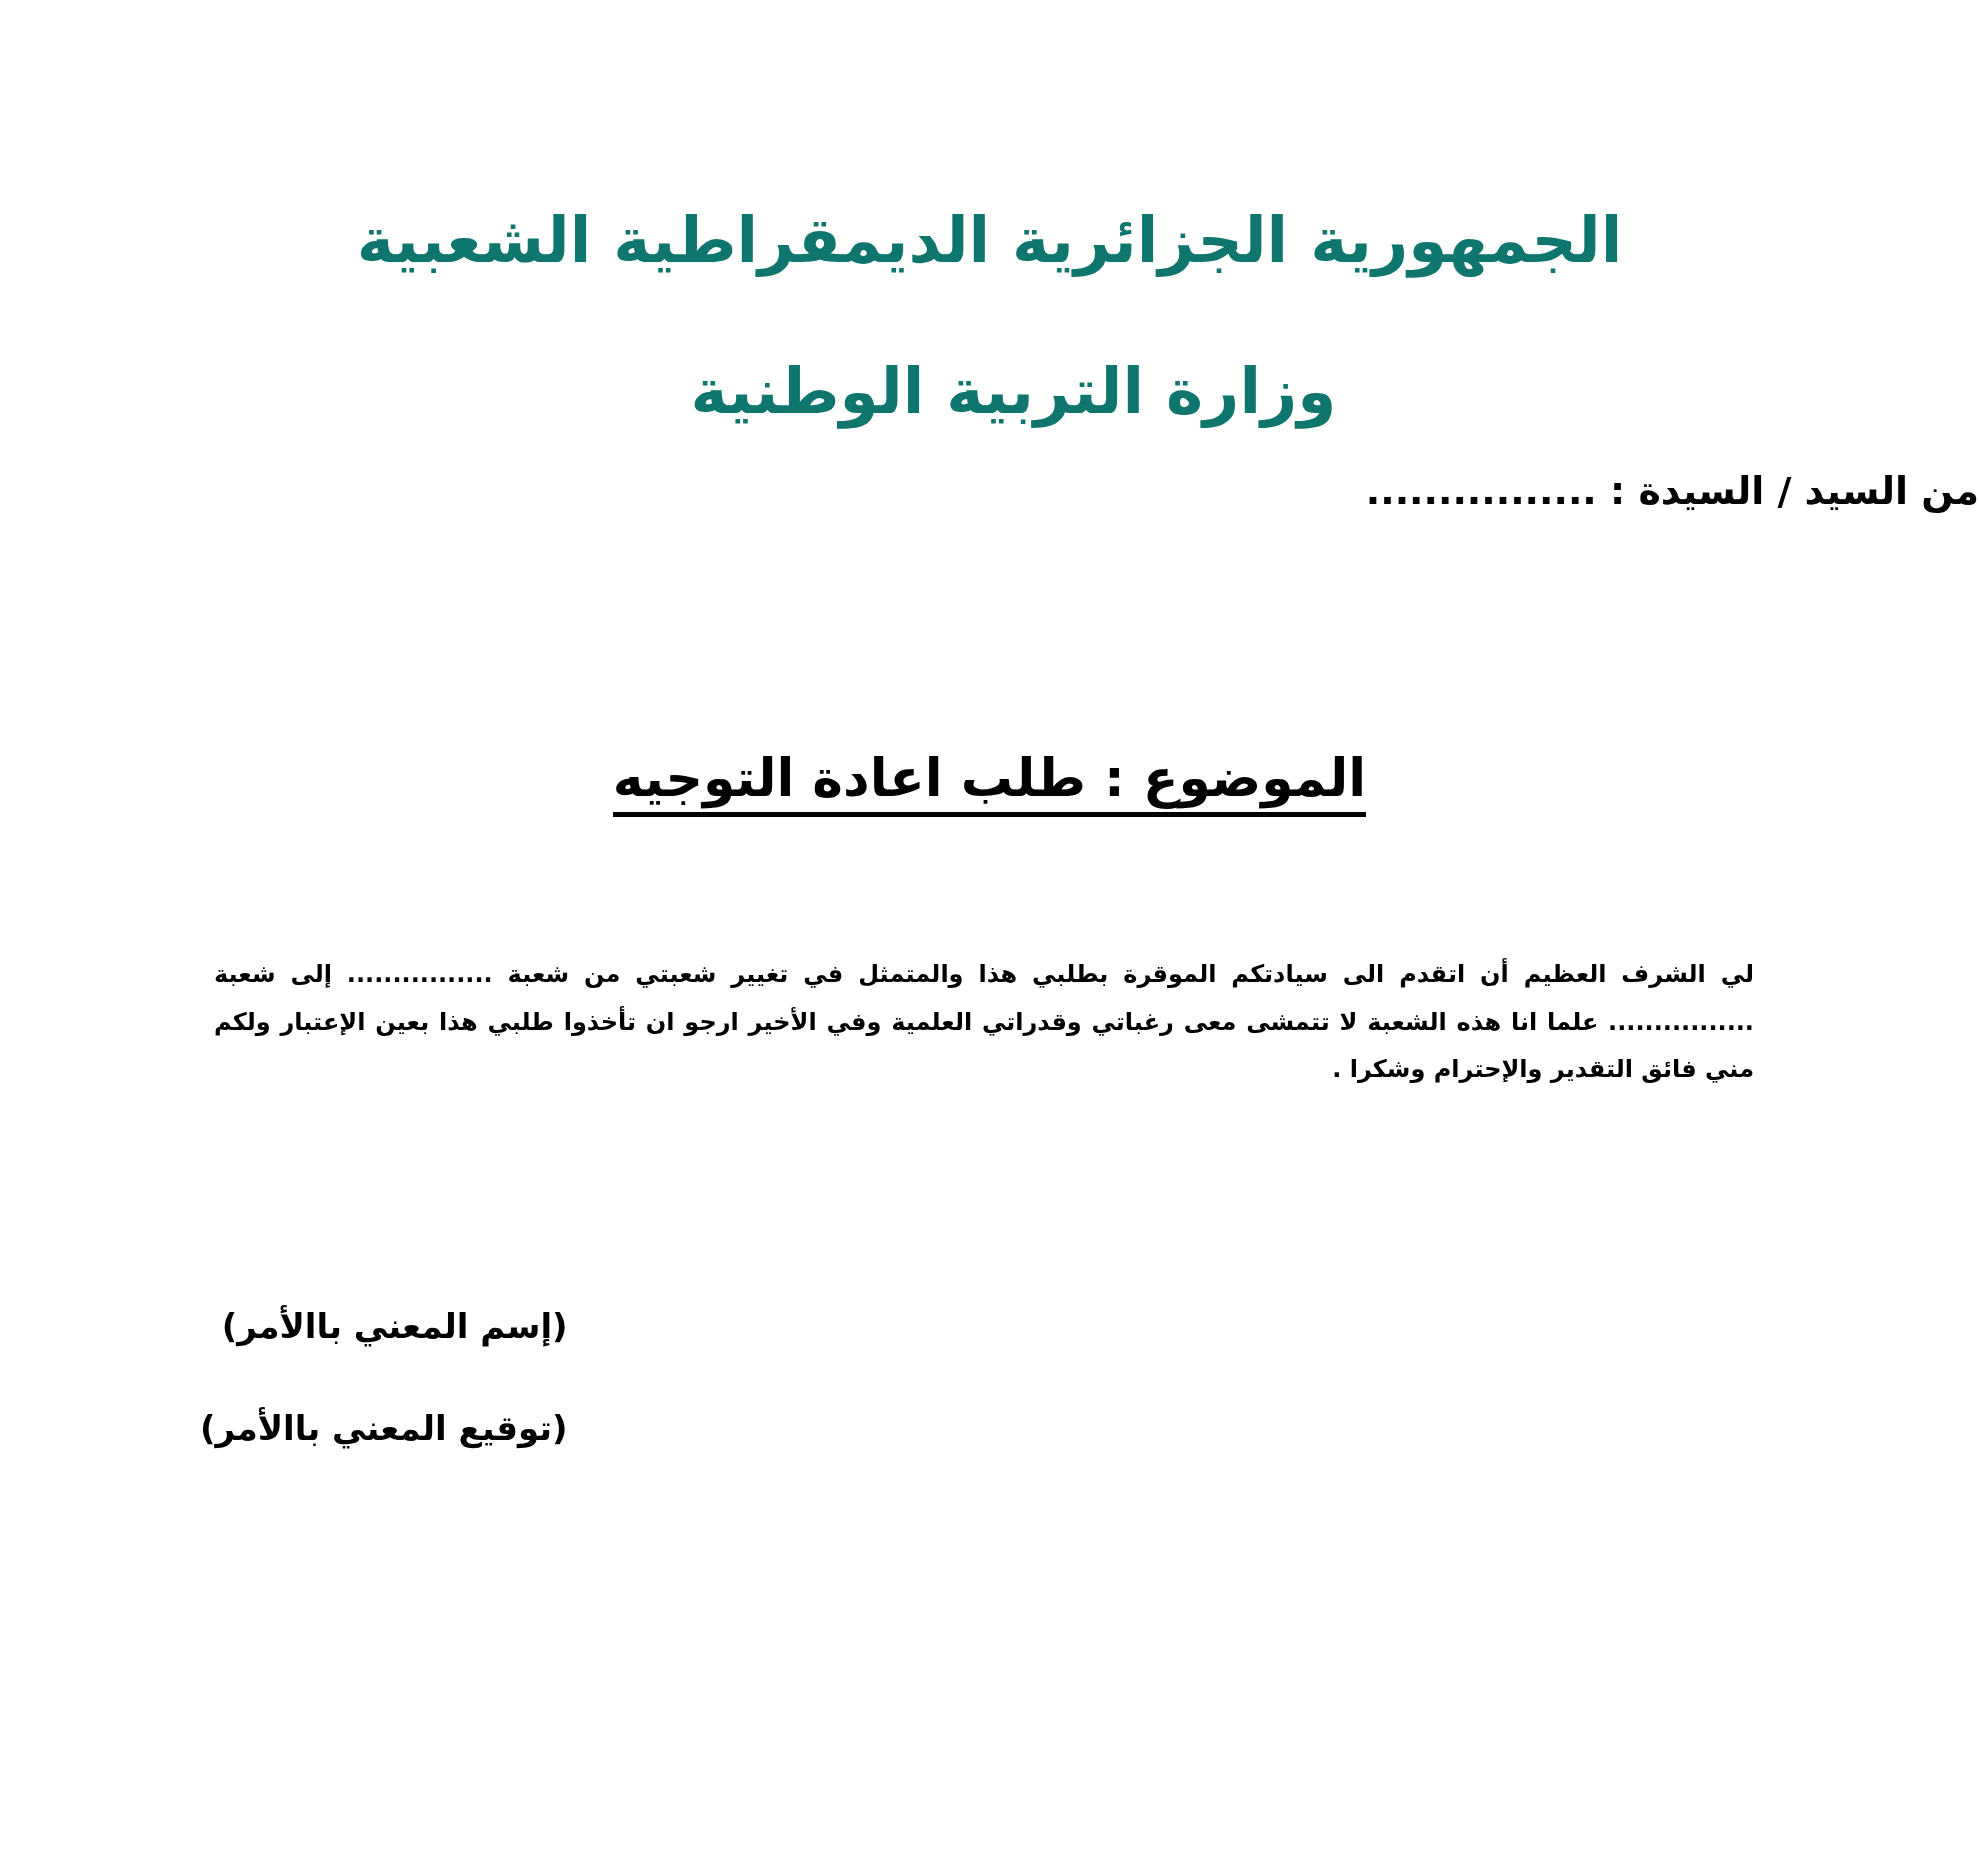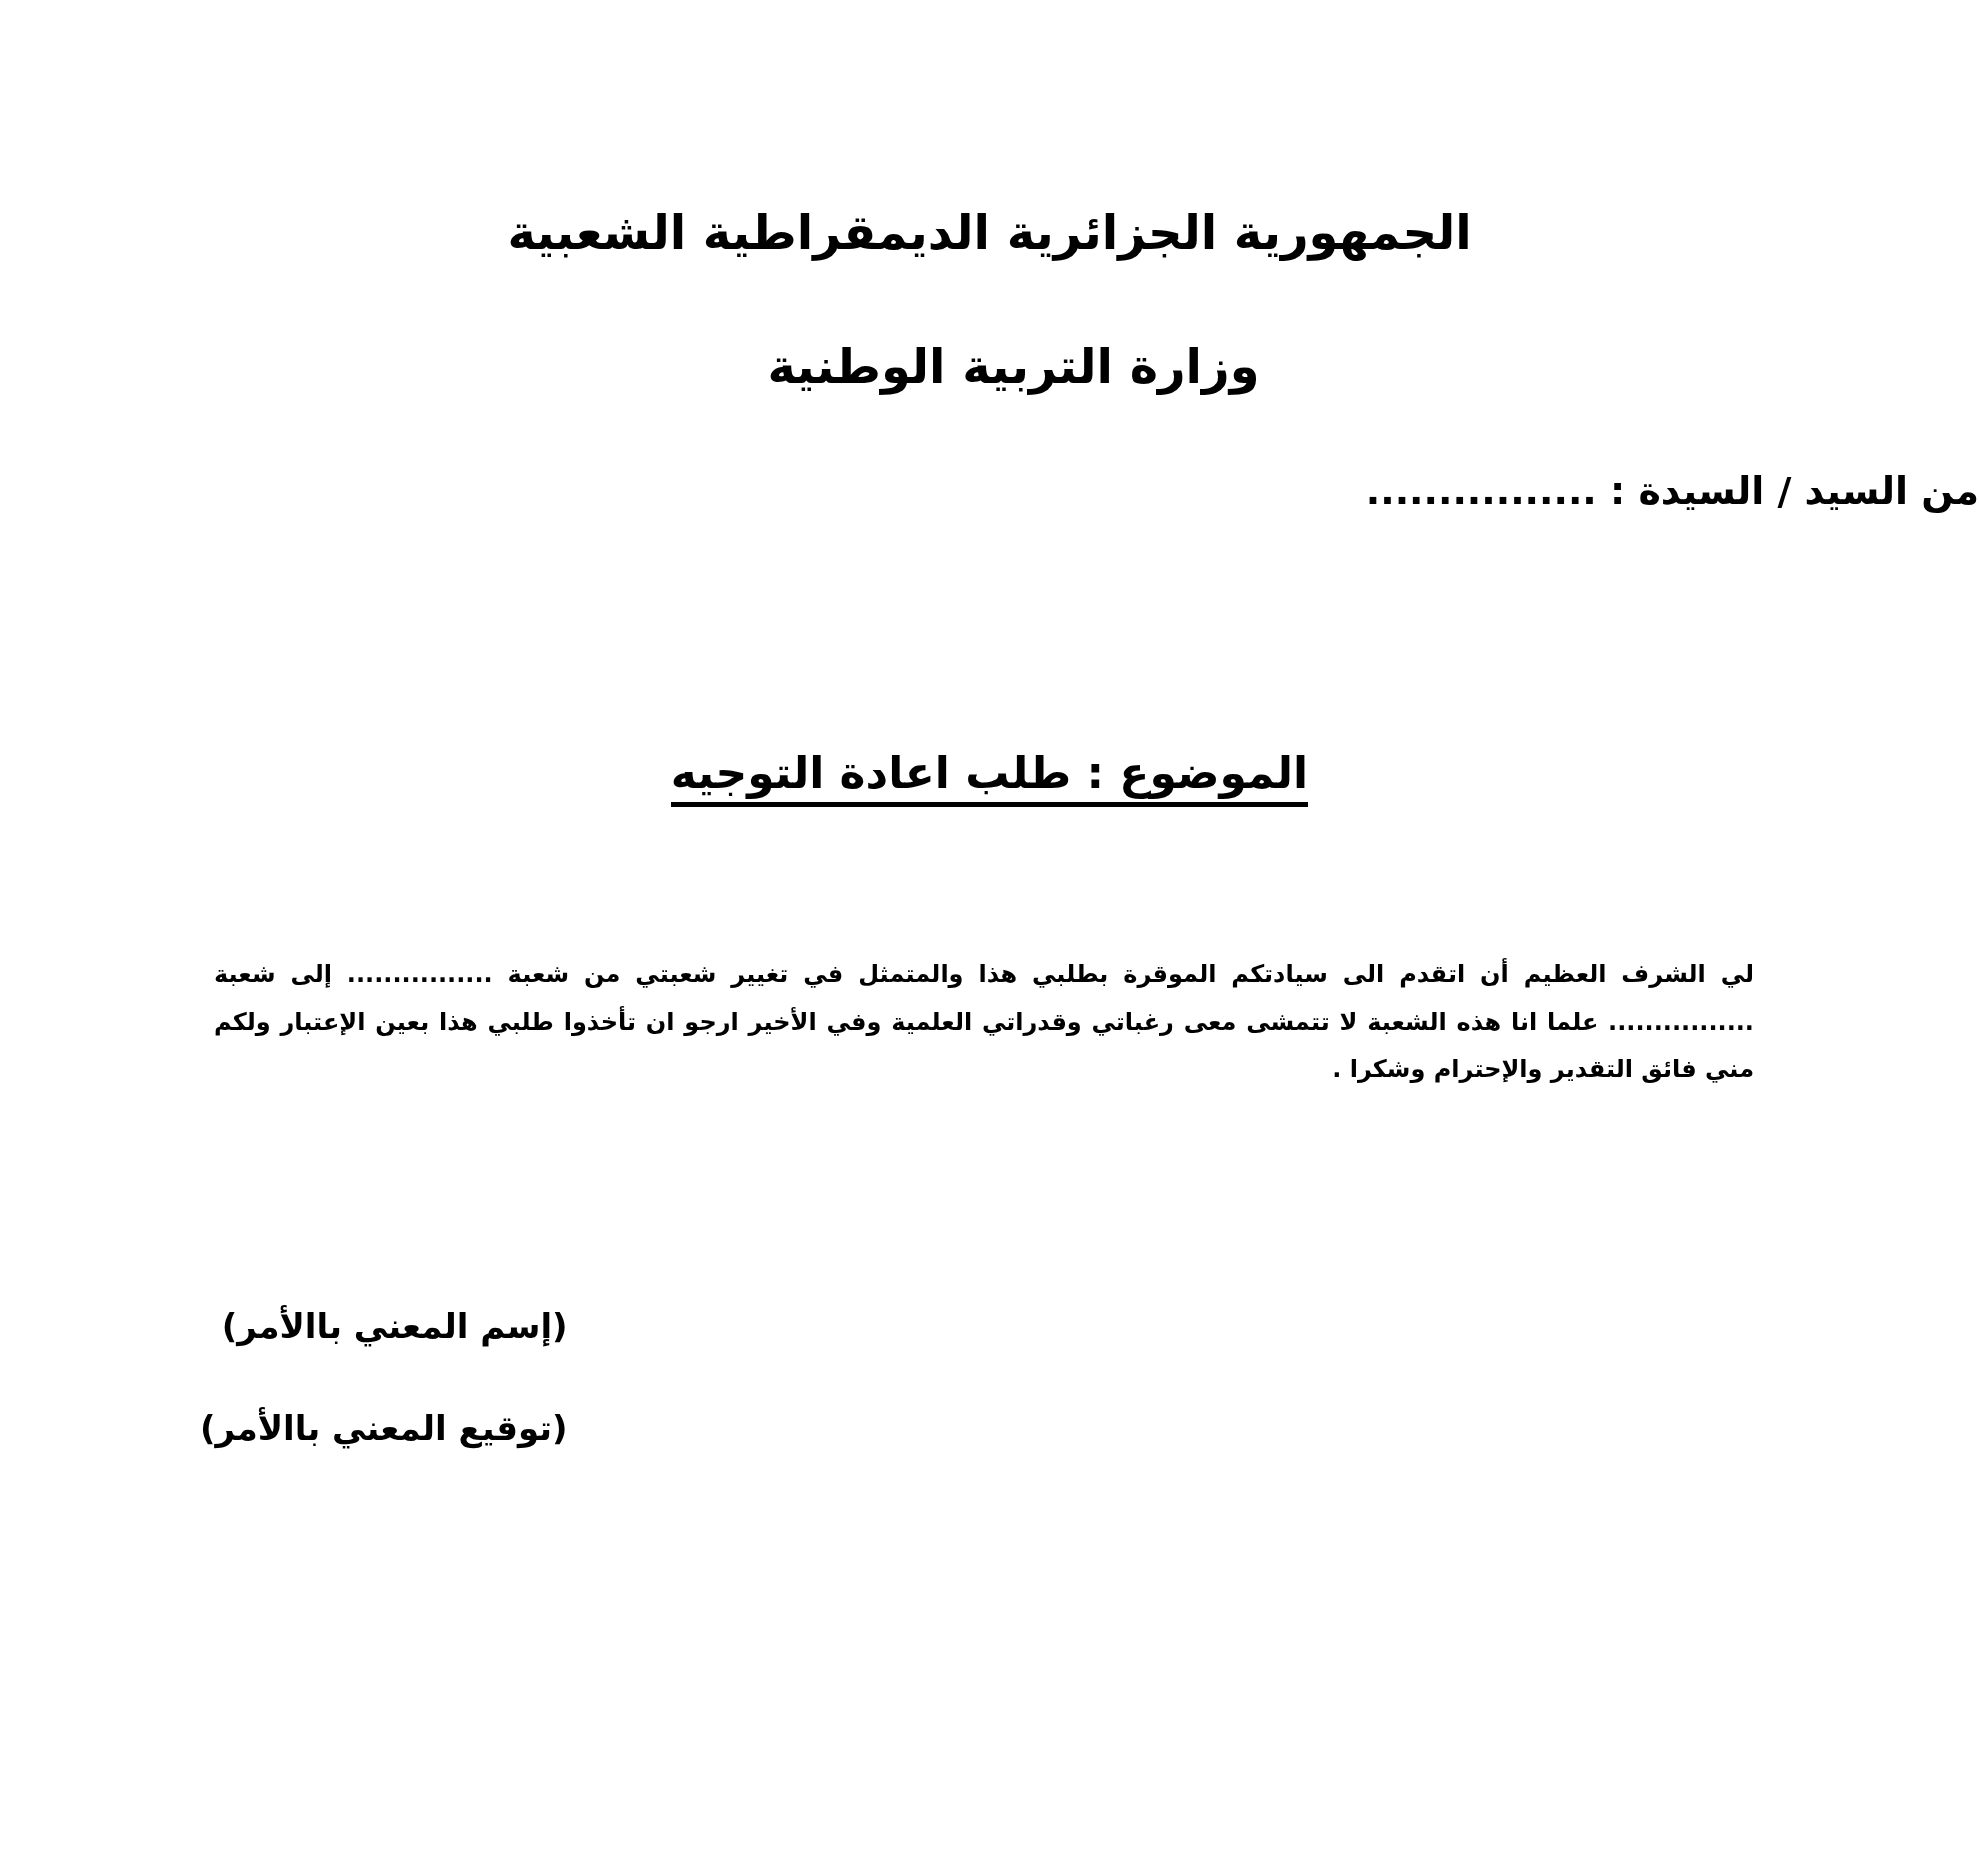--- a/index.html
+++ b/index.html
@@ -24,25 +24,25 @@
 
   
   .header-block {
     position: absolute;
     top: 204px;
     left: 0;
     width: 1979px;
     text-align: center;
   }
   .header-line {
-    font-size: 48px;
+    font-size: 63px;
     font-weight: 700;
     line-height: 1.18;
     letter-spacing: 0px;
-    color: #000000;
+    color: #0f766e;
     direction: rtl;
     unicode-bidi: isolate;
   }
   .header-line.second {
     margin-top: 77px;
     padding-left: 48px;
   }
 
   
   .address-block {
@@ -72,21 +72,21 @@
   .subject-block {
     position: absolute;
     top: 747px;
     left: 0;
     width: 1979px;
     text-align: center;
     direction: rtl;
   }
   .subject-text {
     display: inline-block;
-    font-size: 44px;
+    font-size: 52px;
     font-weight: 700;
     line-height: 1.2;
     border-bottom: 5.6px solid #000000;
     padding-bottom: 2.4px;
     direction: rtl;
     unicode-bidi: isolate;
     white-space: nowrap;
   }
 
   

